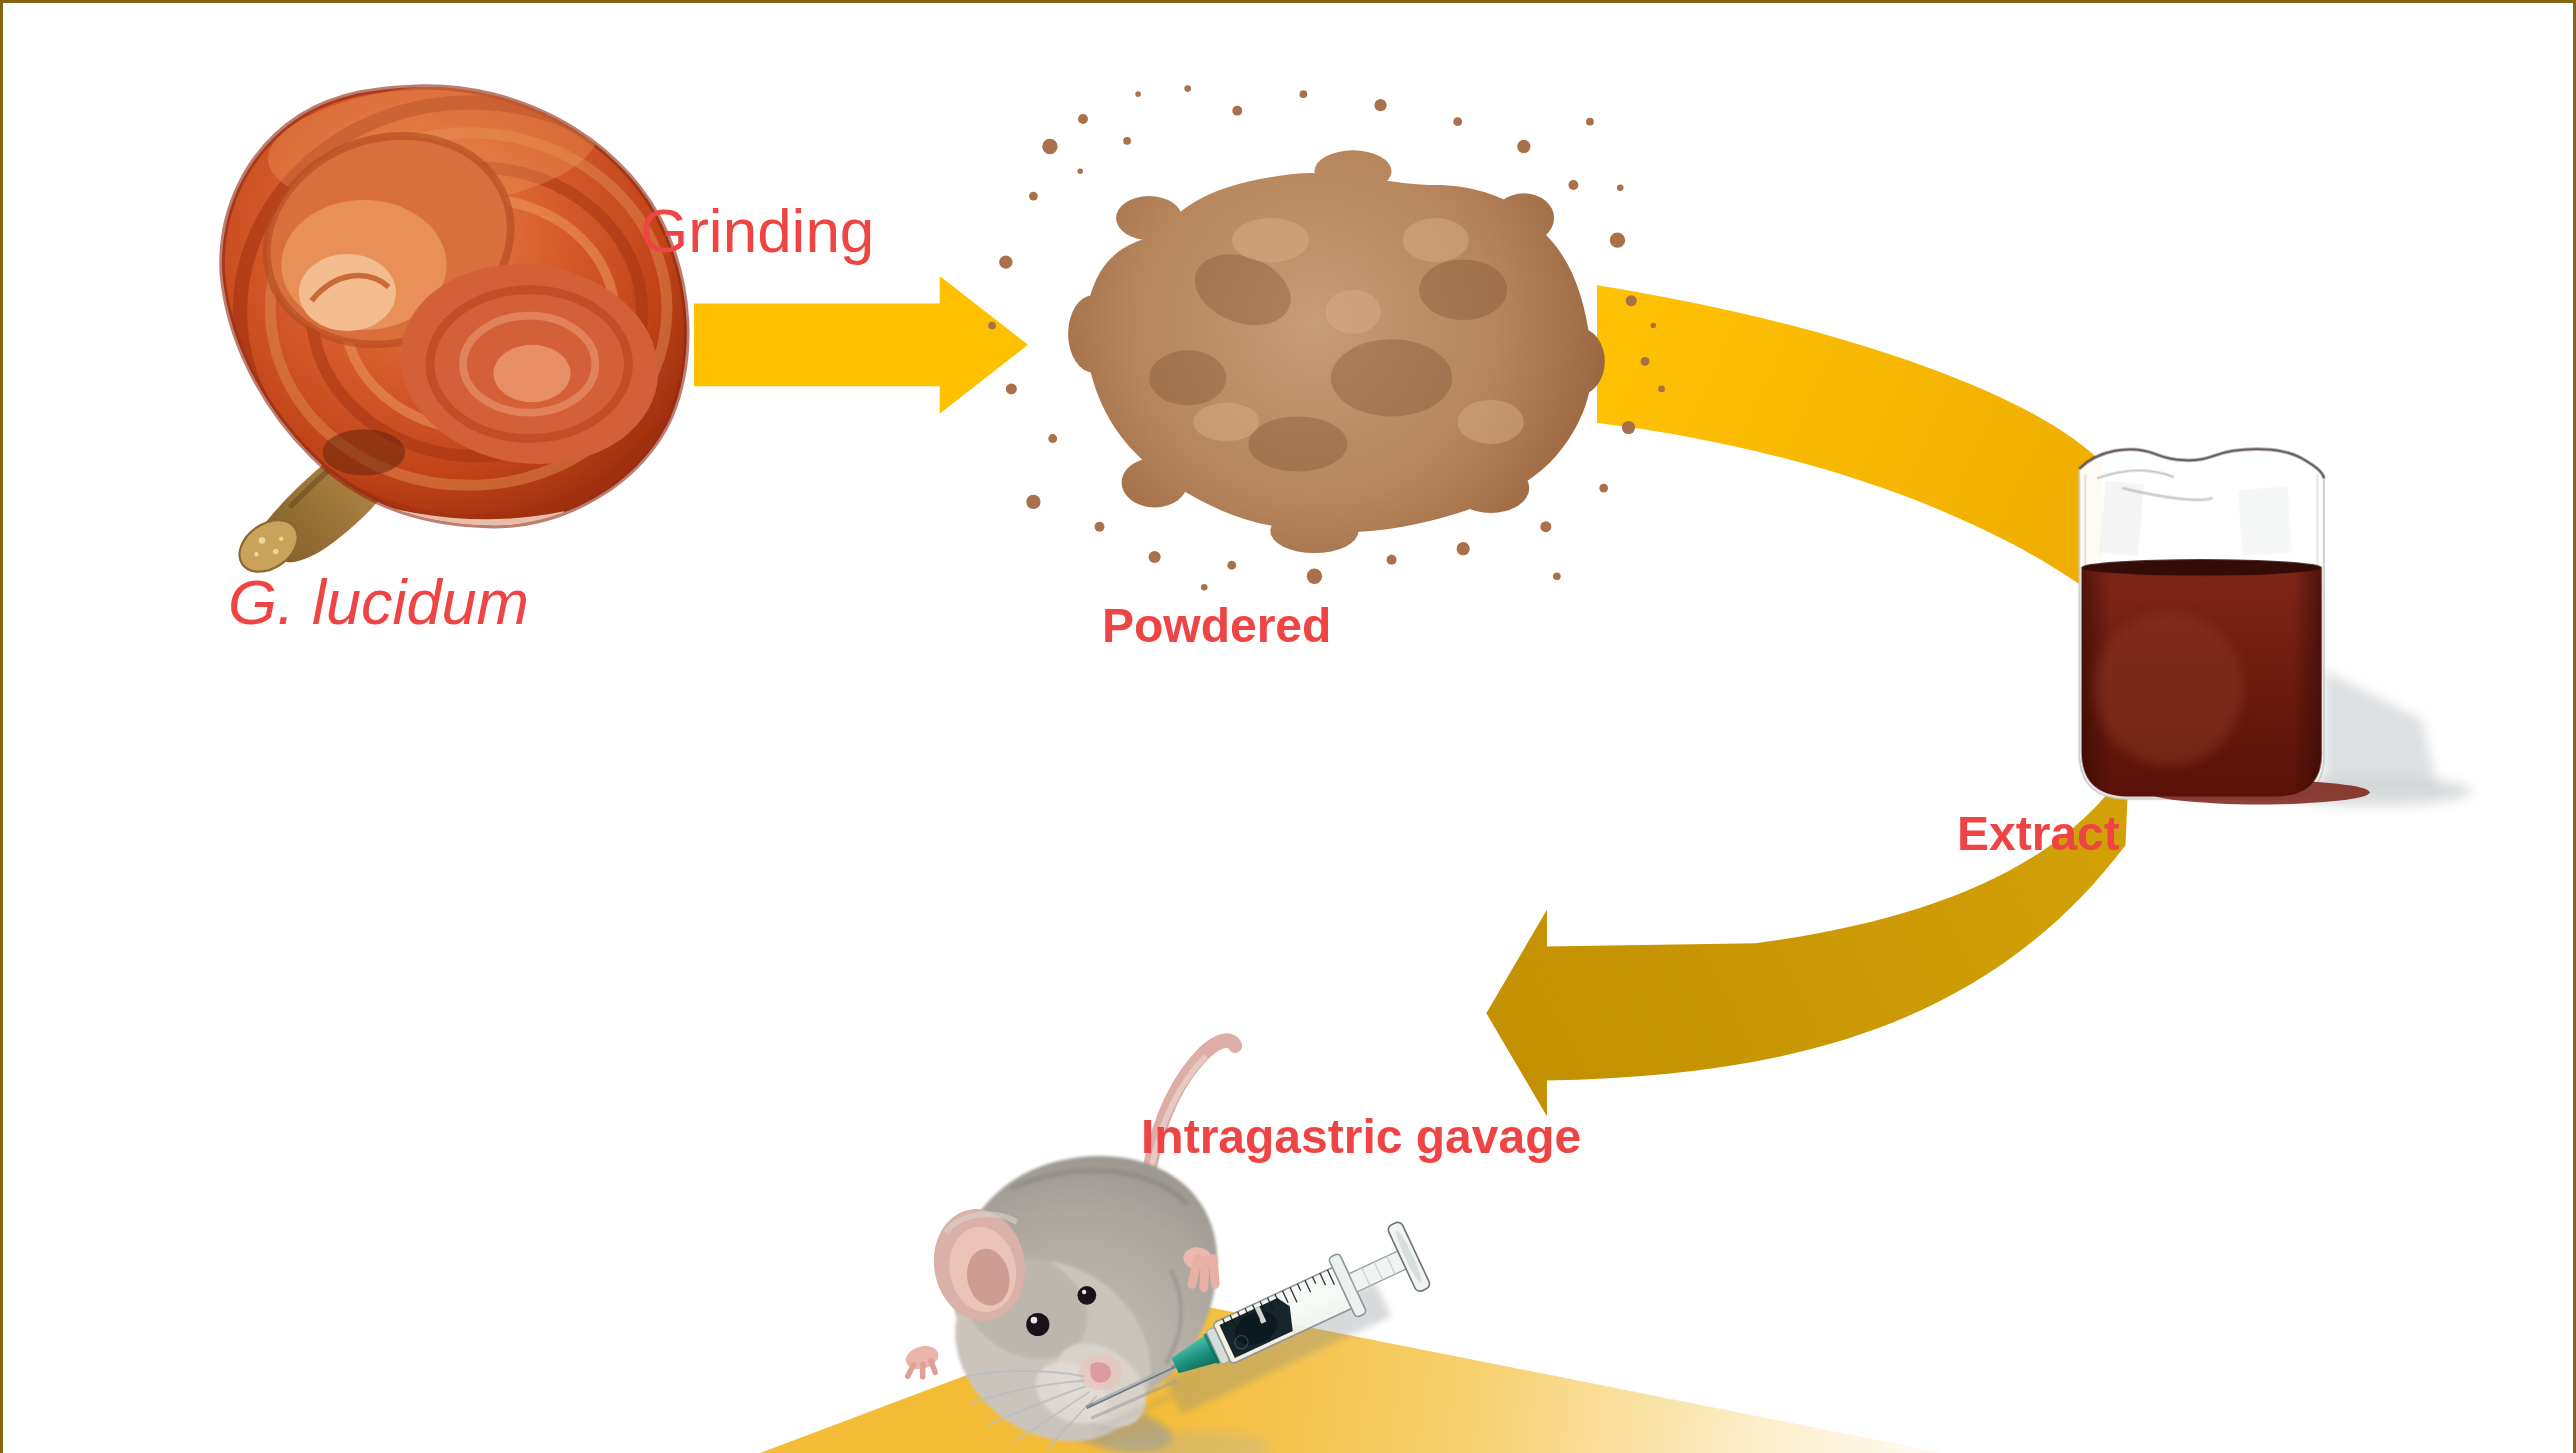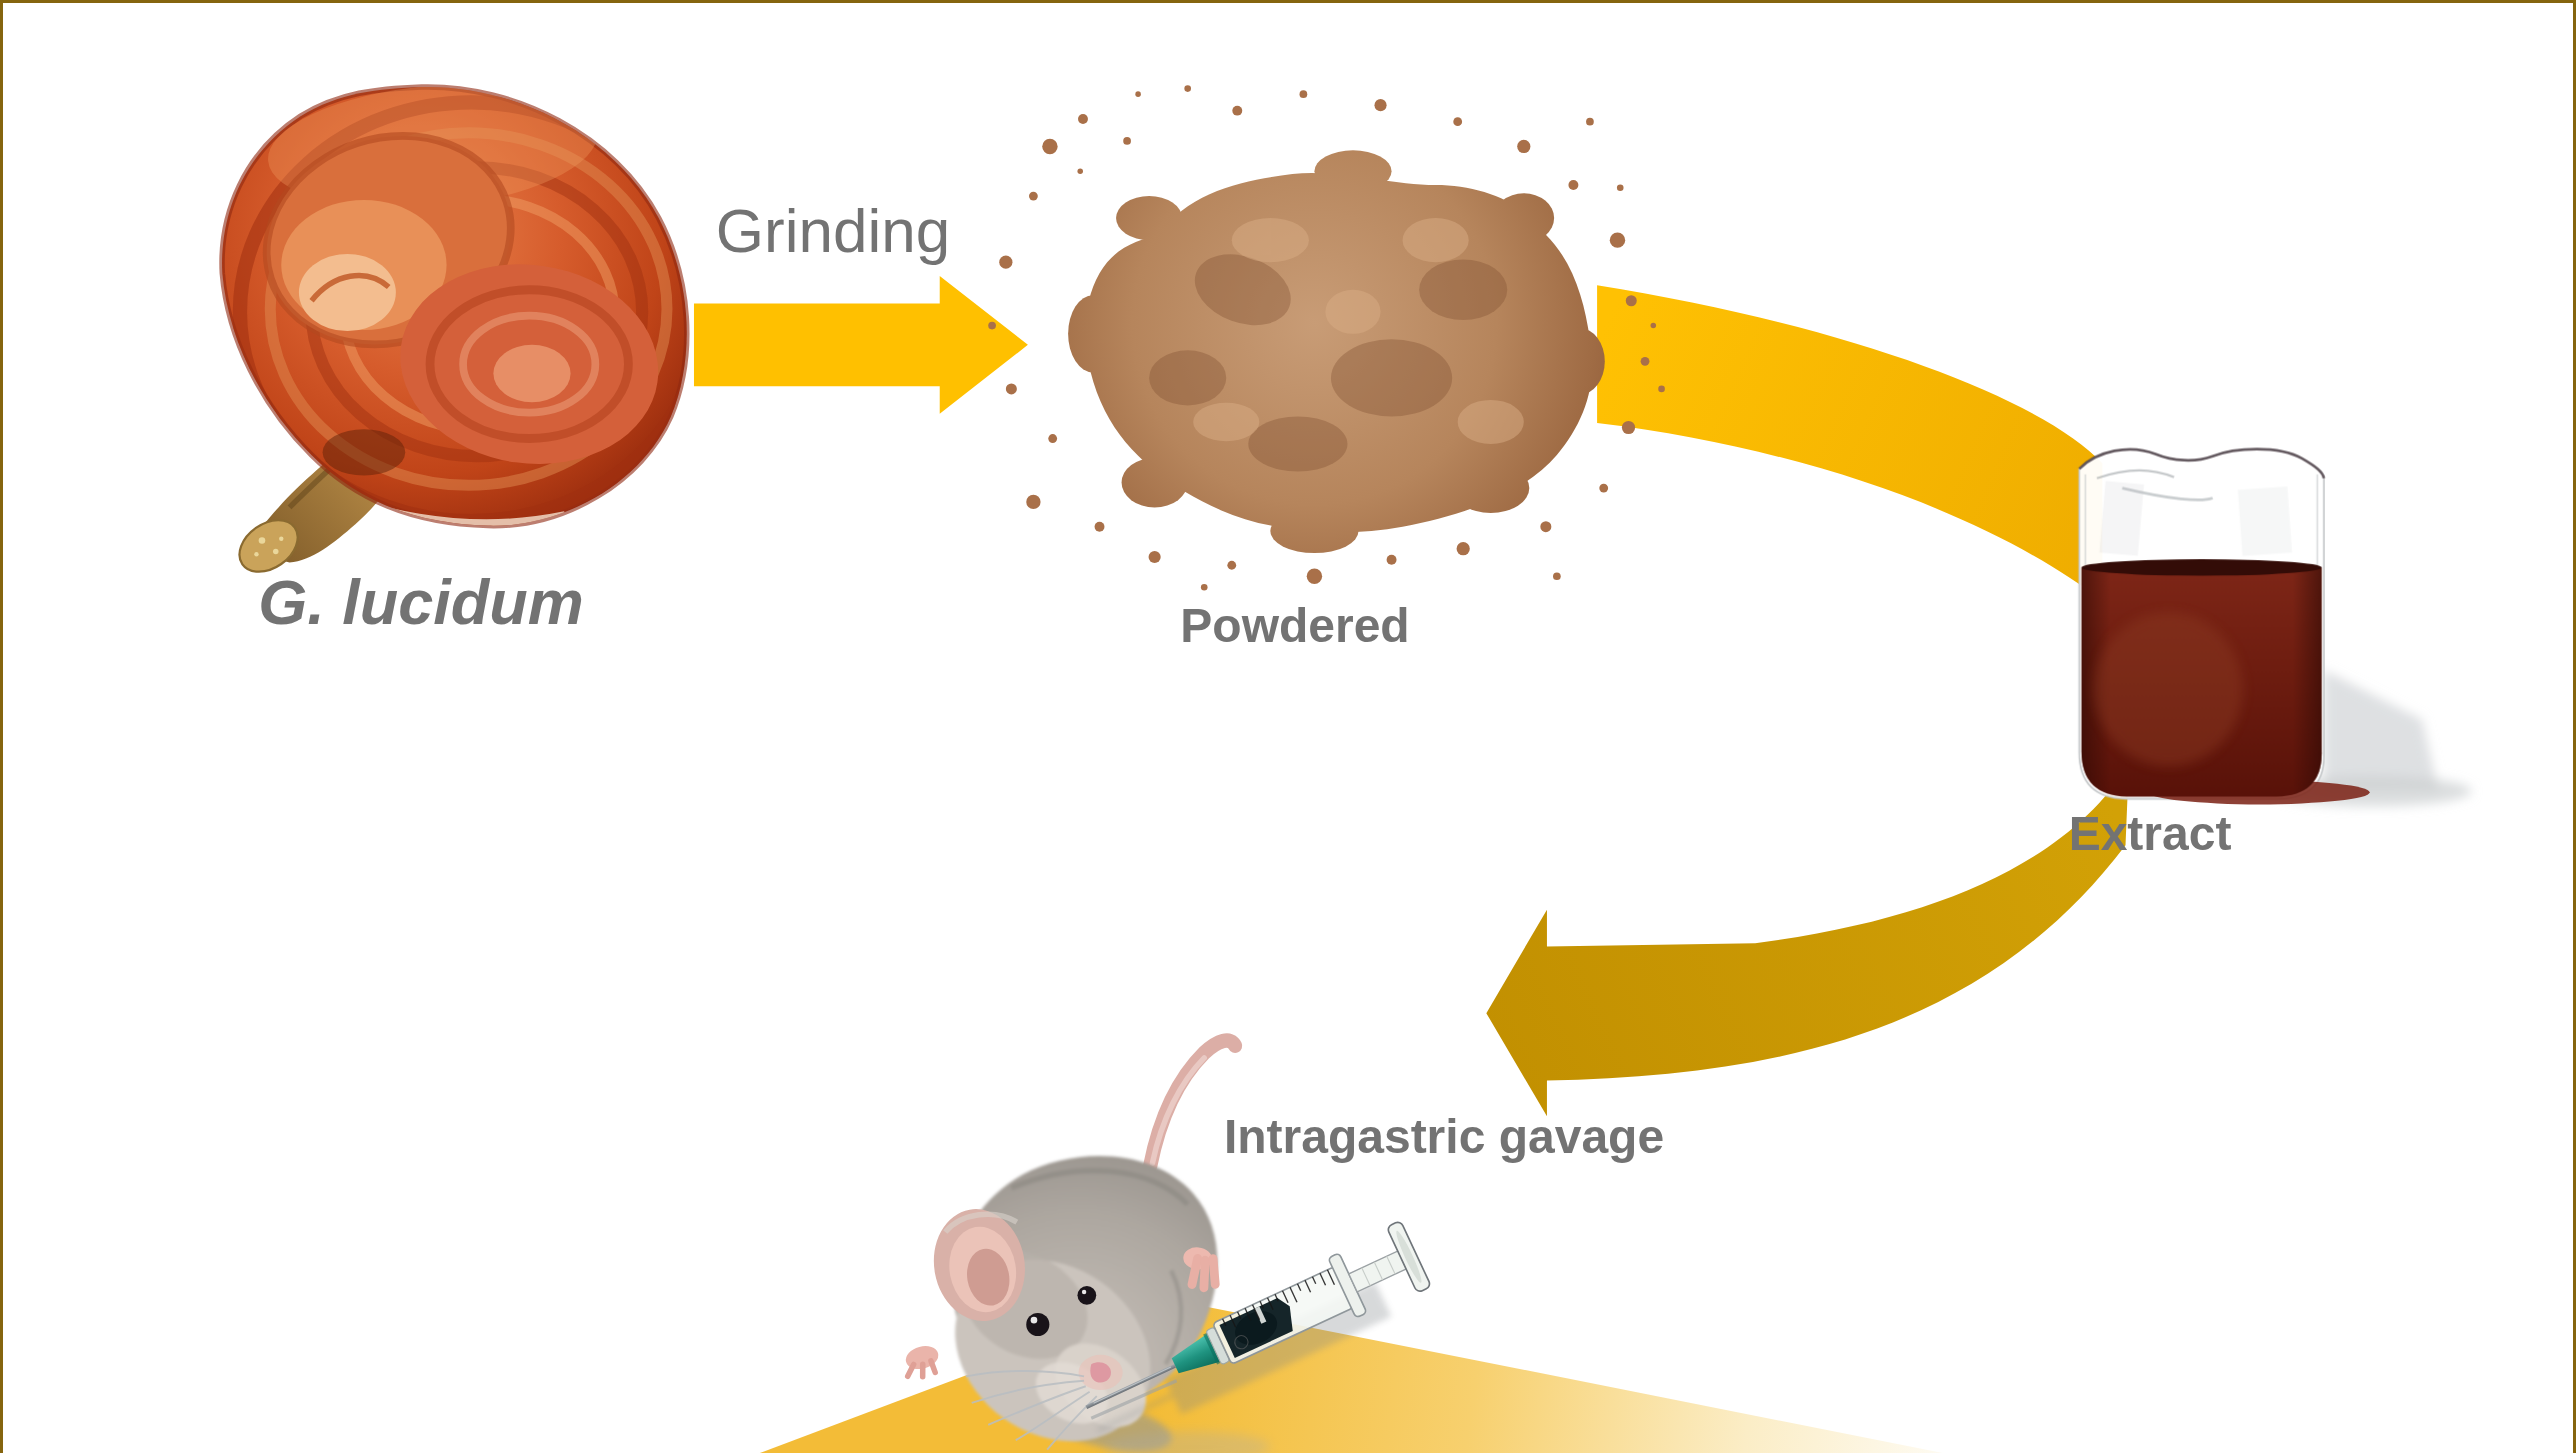--- a/index.html
+++ b/index.html
@@ -9,27 +9,27 @@
     background:#ffffff;
     box-sizing:border-box;
     border-top:3.9px solid #85650F;
     border-left:3.9px solid #85650F;
     border-right:3.9px solid #85650F;
     overflow:hidden;
     font-family:"Liberation Sans", sans-serif;
   }
   #art{position:absolute;left:0;top:0;width:2576px;height:1454px;}
   .lbl{
-    position:absolute;color:#737373;text-align:center;
+    position:absolute;color:#ef4444;
     white-space:nowrap;line-height:1.1;
     font-family:"Liberation Sans", sans-serif;
   }
   .lbl-regular{font-size:62px;font-weight:400;}
   .lbl-bold{font-size:48px;font-weight:700;}
-  .lbl-bolditalic{font-size:63px;font-weight:700;font-style:italic;}
+  .lbl-bolditalic{font-size:63px;font-weight:400;font-style:italic;}
   .pos-grinding{left:637px;top:194px;width:386px;}
   .pos-glucidum{left:225px;top:565px;width:386px;}
   .pos-powdered{left:1099px;top:597px;width:386px;}
   .pos-extraction{left:1692px;top:224px;width:386px;}
   .pos-extract{left:1954px;top:805px;width:386px;}
   .pos-gavage{left:1138px;top:1108px;width:606px;}
 </style>
 </head>
 <body>
 

